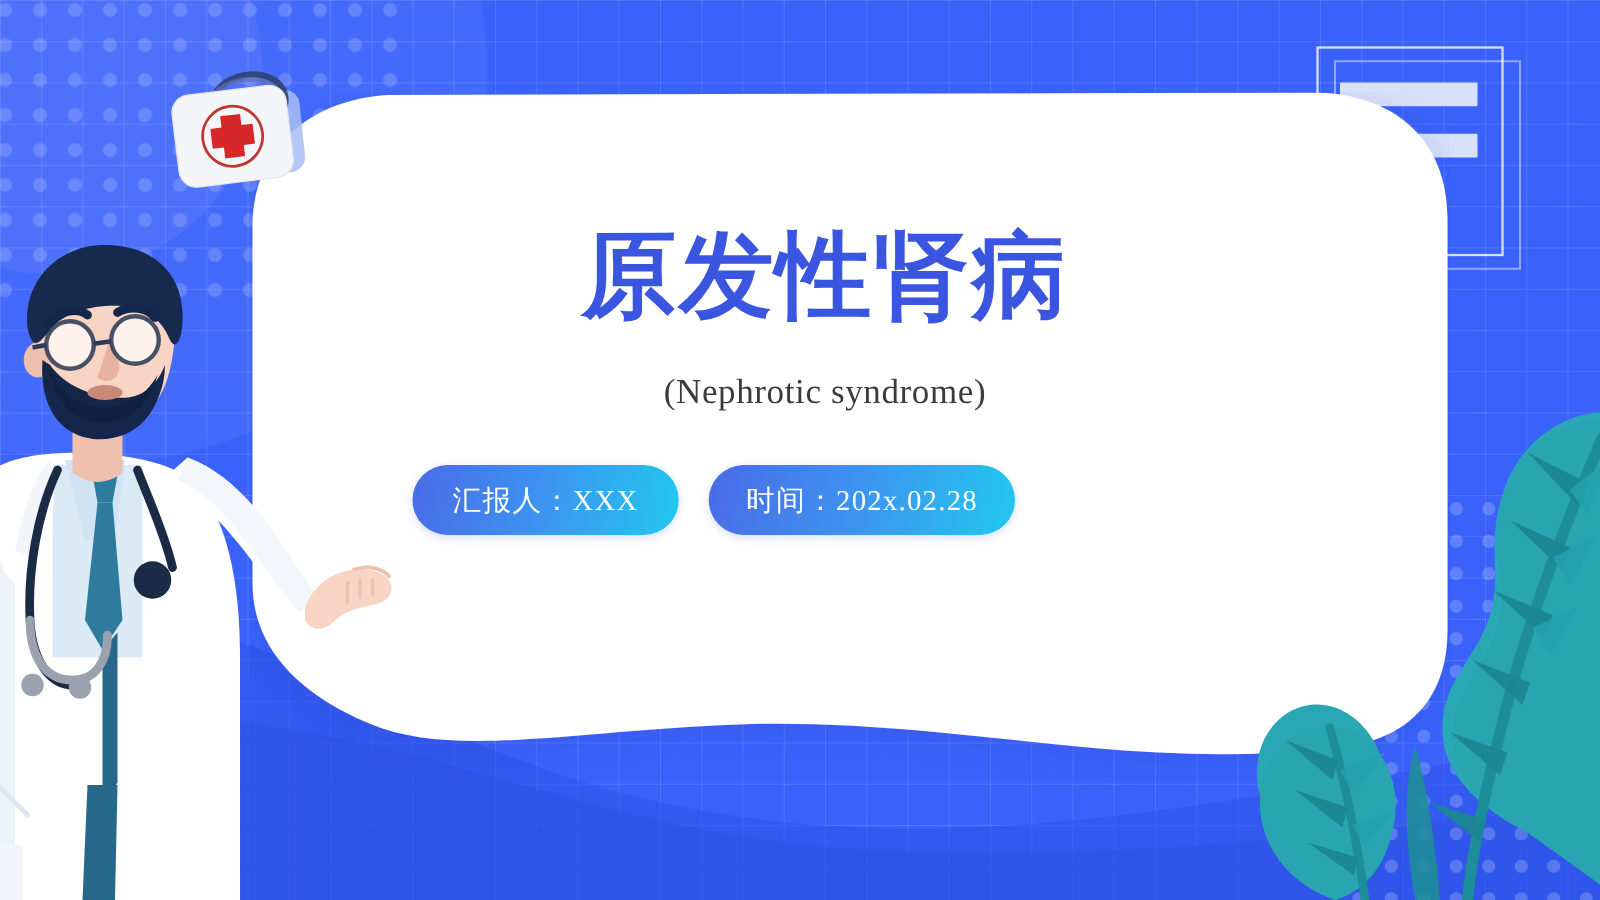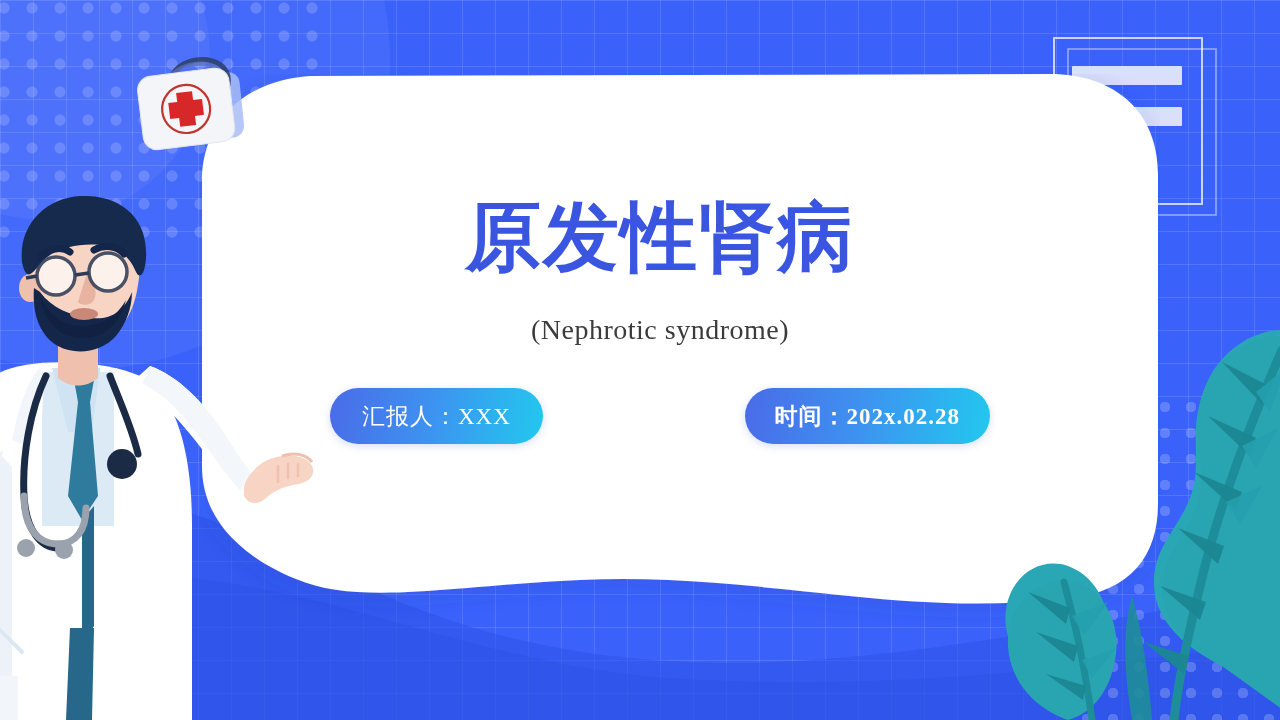--- a/index.html
+++ b/index.html
@@ -73,21 +73,21 @@
   
   .card-wrap {
     position:absolute;
     left:200px; top:74px;
     width:960px; height:570px;
   }
 
   
   .card-content {
     position:absolute;
-    left:330px; top:196px;
+    left:330px; top:180px;
     width:660px;
     text-align:center;
     z-index:14;
   }
   .title {
     font-family:"Liberation Sans", sans-serif;
     font-size:76px;
     font-weight:700;
     line-height:1.08;
     color:#3A56E0;
@@ -98,40 +98,40 @@
     margin-top:36px;
     font-family:"Liberation Serif", serif;
     font-size:28px;
     color:#3B3B3B;
     letter-spacing:.5px;
   }
 
   .meta-row {
     margin-top:42px;
     display:flex;
-    justify-content:space-between;
+    justify-content:flex-start;
     gap:24px;
   }
   .pill {
     display:flex;
     align-items:center;
     justify-content:center;
     height:56px;
     padding:0 32px;
     border-radius:28px;
     color:#FFFFFF;
     font-family:"Liberation Serif", serif;
     font-size:23px;
     letter-spacing:1px;
     white-space:nowrap;
     background:linear-gradient(100deg,#4A6BE8 0%, #3D93F0 48%, #22C8EE 100%);
     box-shadow:0 2px 8px rgba(30,70,190,.18);
     cursor:pointer;
   }
-  .pill.wide { padding:0 30px;font-weight:bold; }
+  .pill.wide { padding:0 30px; }
 
   
   .doctor {
     position:absolute;
     left:-18px; top:196px;
     width:350px; height:524px;
     z-index:20;
   }
 
   

